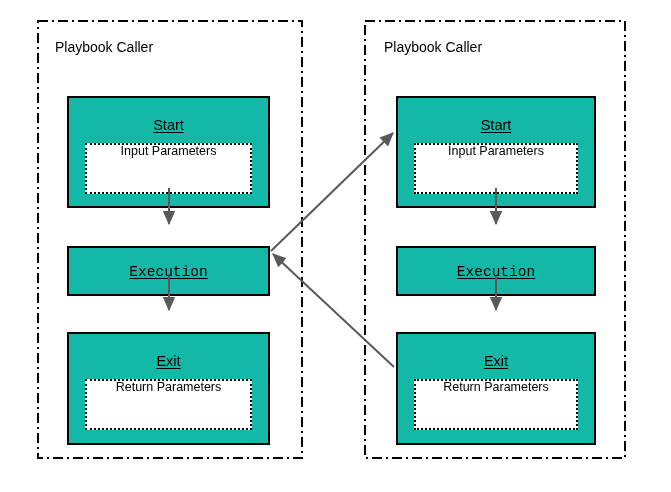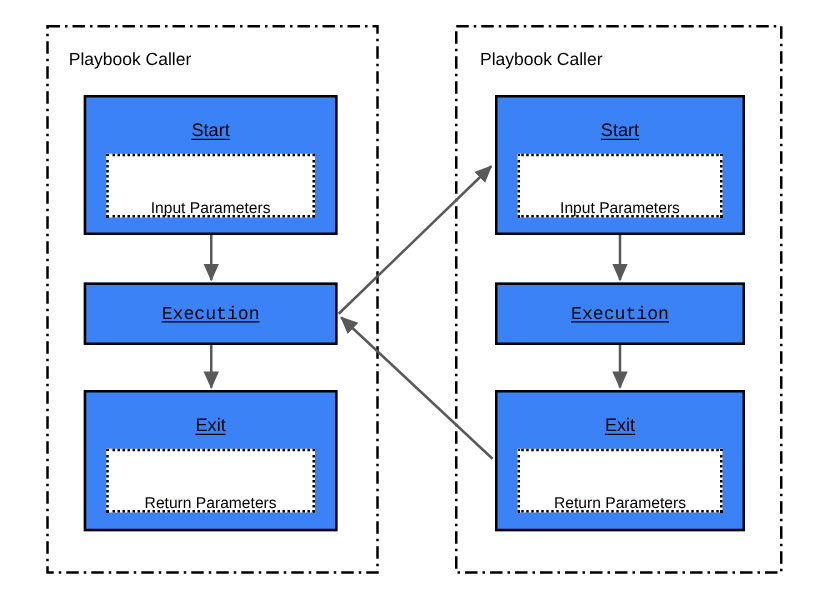--- a/index.html
+++ b/index.html
@@ -36,21 +36,22 @@
     line-height: 1;
   }
   .title-caller { left: 55px;  top: 40px; }
   .title-callee { left: 384px; top: 40px; }
 
   
   .node {
     position: absolute;
     box-sizing: border-box;
     border: 2px solid #000000;
-    background: #3b82f6;
+    background: #14b8a6;
+    margin-top: 20px;
   }
   .node-label {
     position: absolute;
     left: 0;
     width: 100%;
     text-align: center;
     font-size: 14.5px;
     color: #000000;
     text-decoration: underline;
     text-underline-offset: 2px;
@@ -65,21 +66,21 @@
   .param-box {
     position: absolute;
     box-sizing: border-box;
     border: 2px dotted #000000;
     background: #ffffff;
     left: 16px;
     right: 16px;
     top: 45px;
     height: 51px;
     display: flex;
-    align-items: flex-end;
+    align-items: flex-start;
     justify-content: center;
   }
   .param-label {
     font-size: 12.5px;
     color: #000000;
     line-height: 1;
     white-space: nowrap;
   }
 
   

